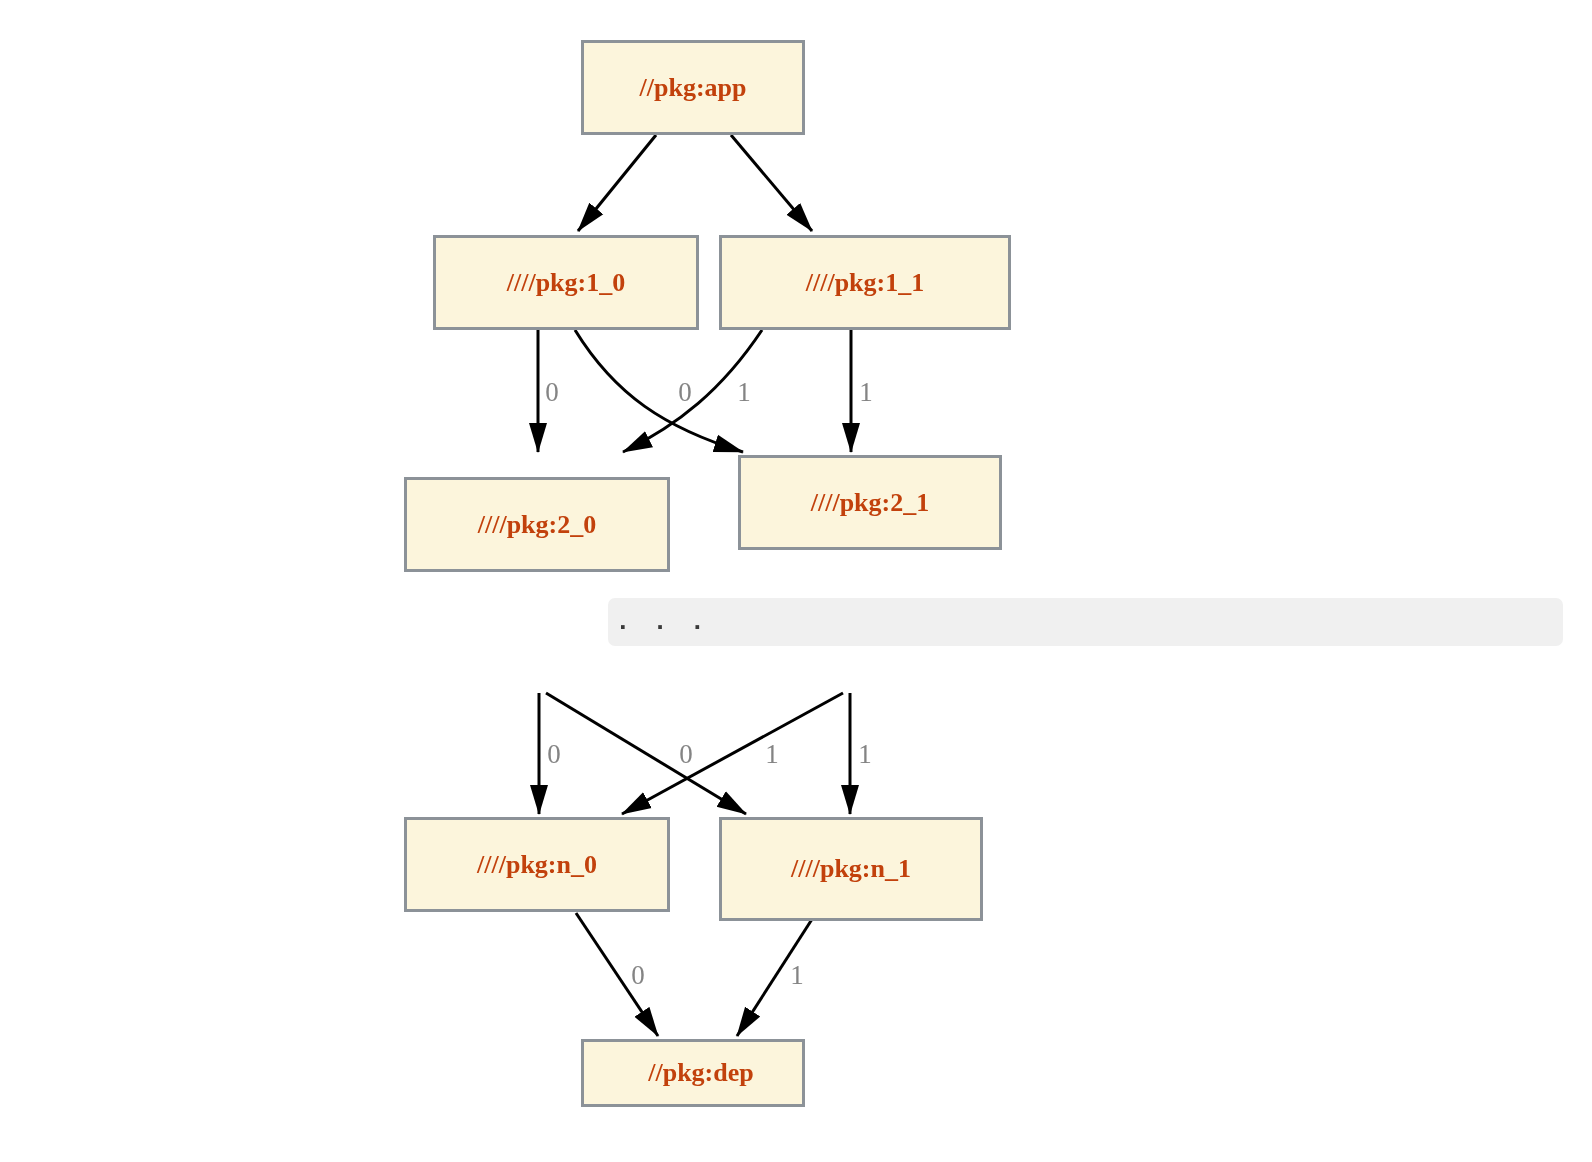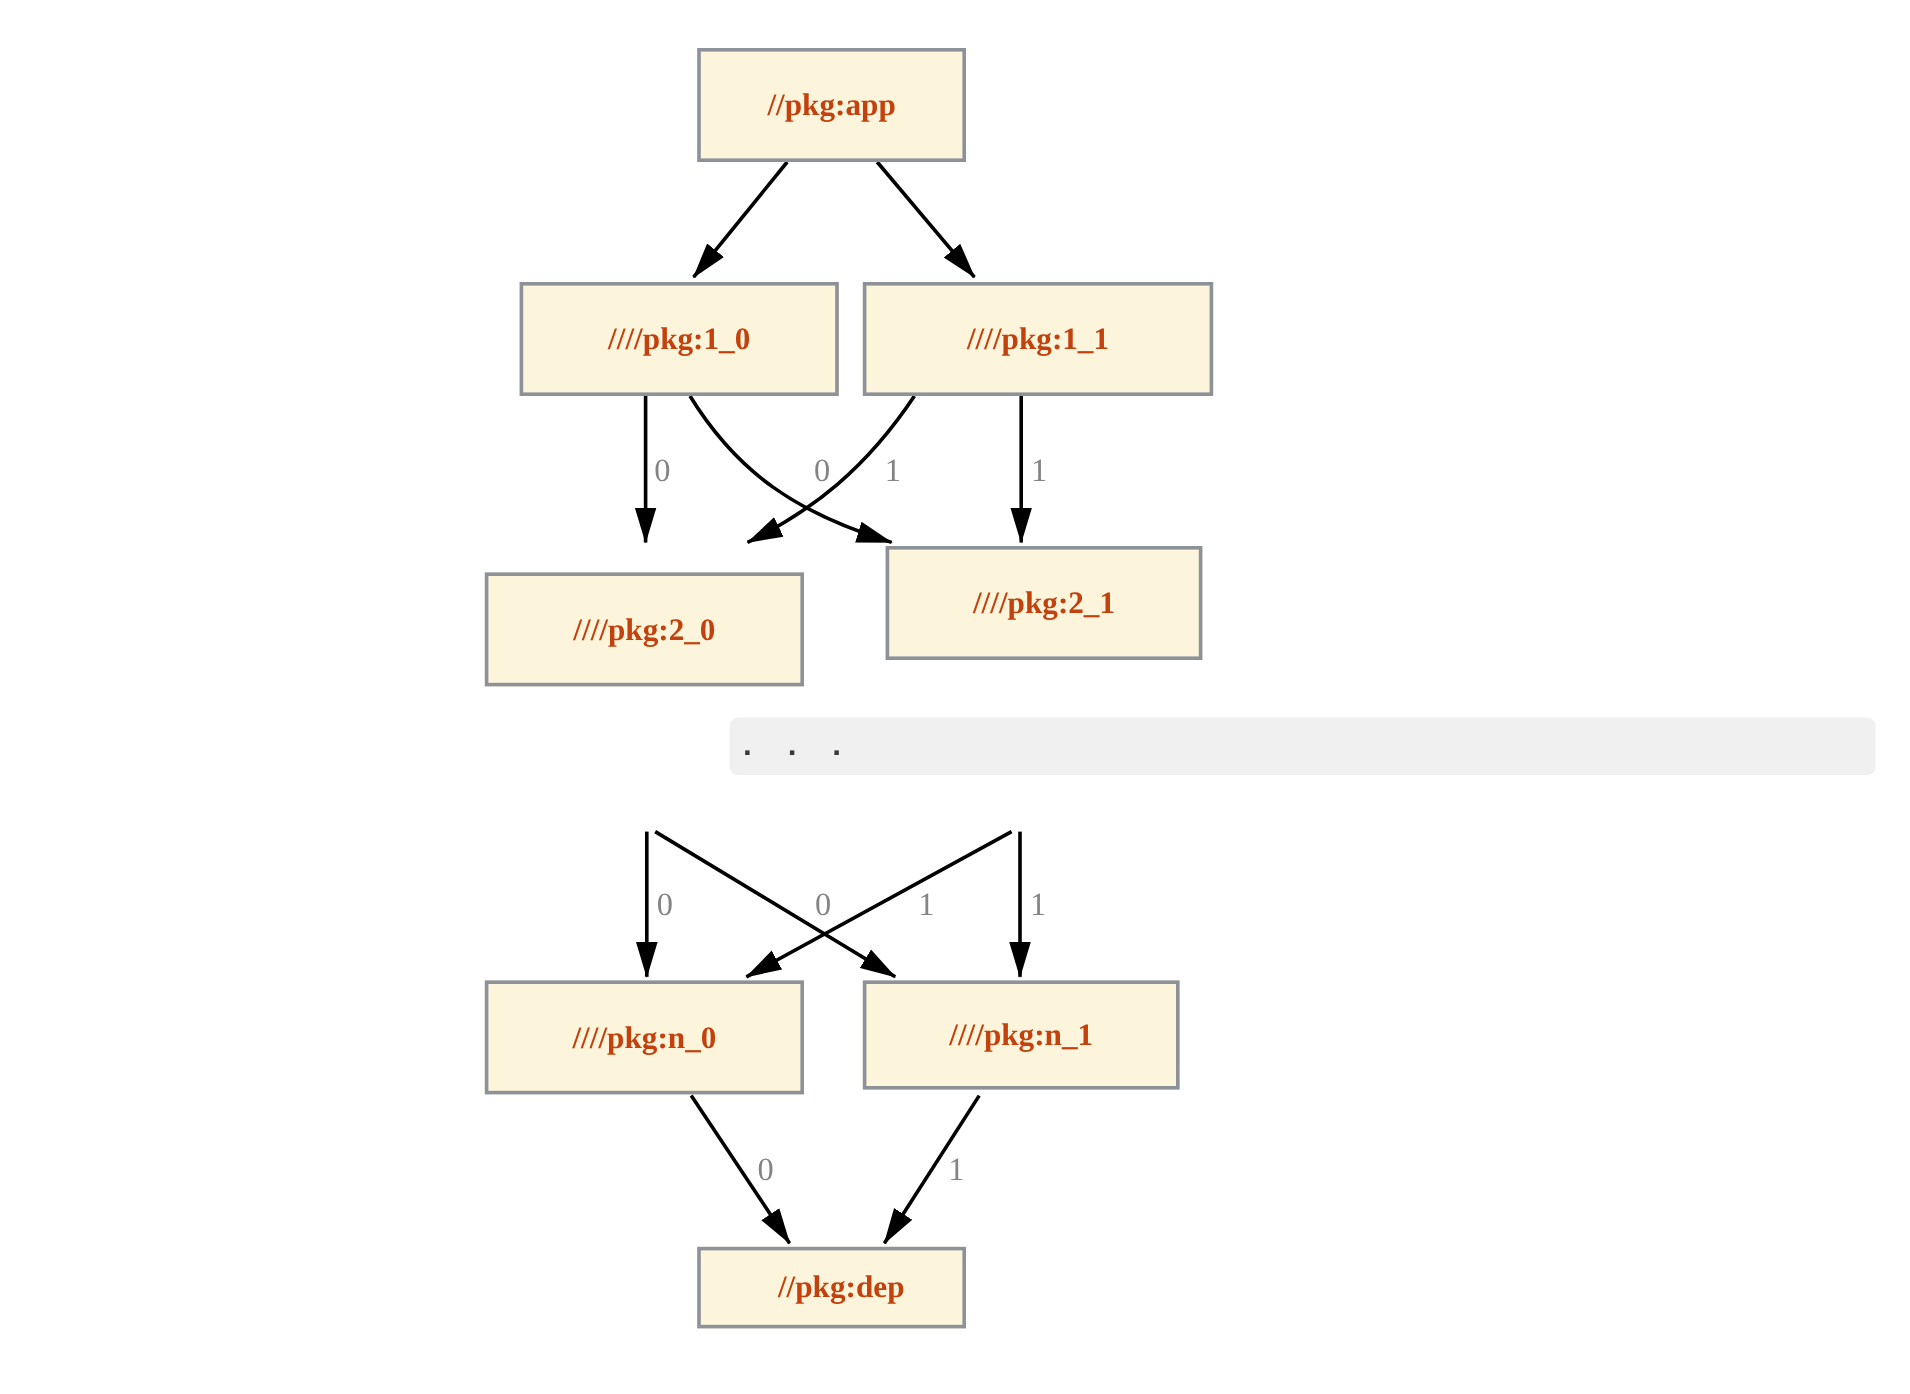--- a/index.html
+++ b/index.html
@@ -106,21 +106,21 @@
   </div>
 
   <div class="ellipsis-bar">
     <span>. . .</span>
   </div>
 
   <div class="node" style="left:404px; top:817px; width:266px; height:95px;">
     <span>////pkg:n_0</span>
   </div>
 
-  <div class="node" style="left:719px; top:817px; width:264px; height:91px;">
+  <div class="node" style="left:719px; top:817px; width:264px; height:104px;">
     <span>////pkg:n_1</span>
   </div>
 
   <div class="node" style="left:581px; top:1039px; width:224px; height:68px;padding-left:16px;">
     <span>//pkg:dep</span>
   </div>
 
   <span class="elabel" style="left:552px; top:392px;">0</span>
   <span class="elabel" style="left:744px; top:392px;">1</span>
   <span class="elabel" style="left:685px; top:392px;">0</span>

